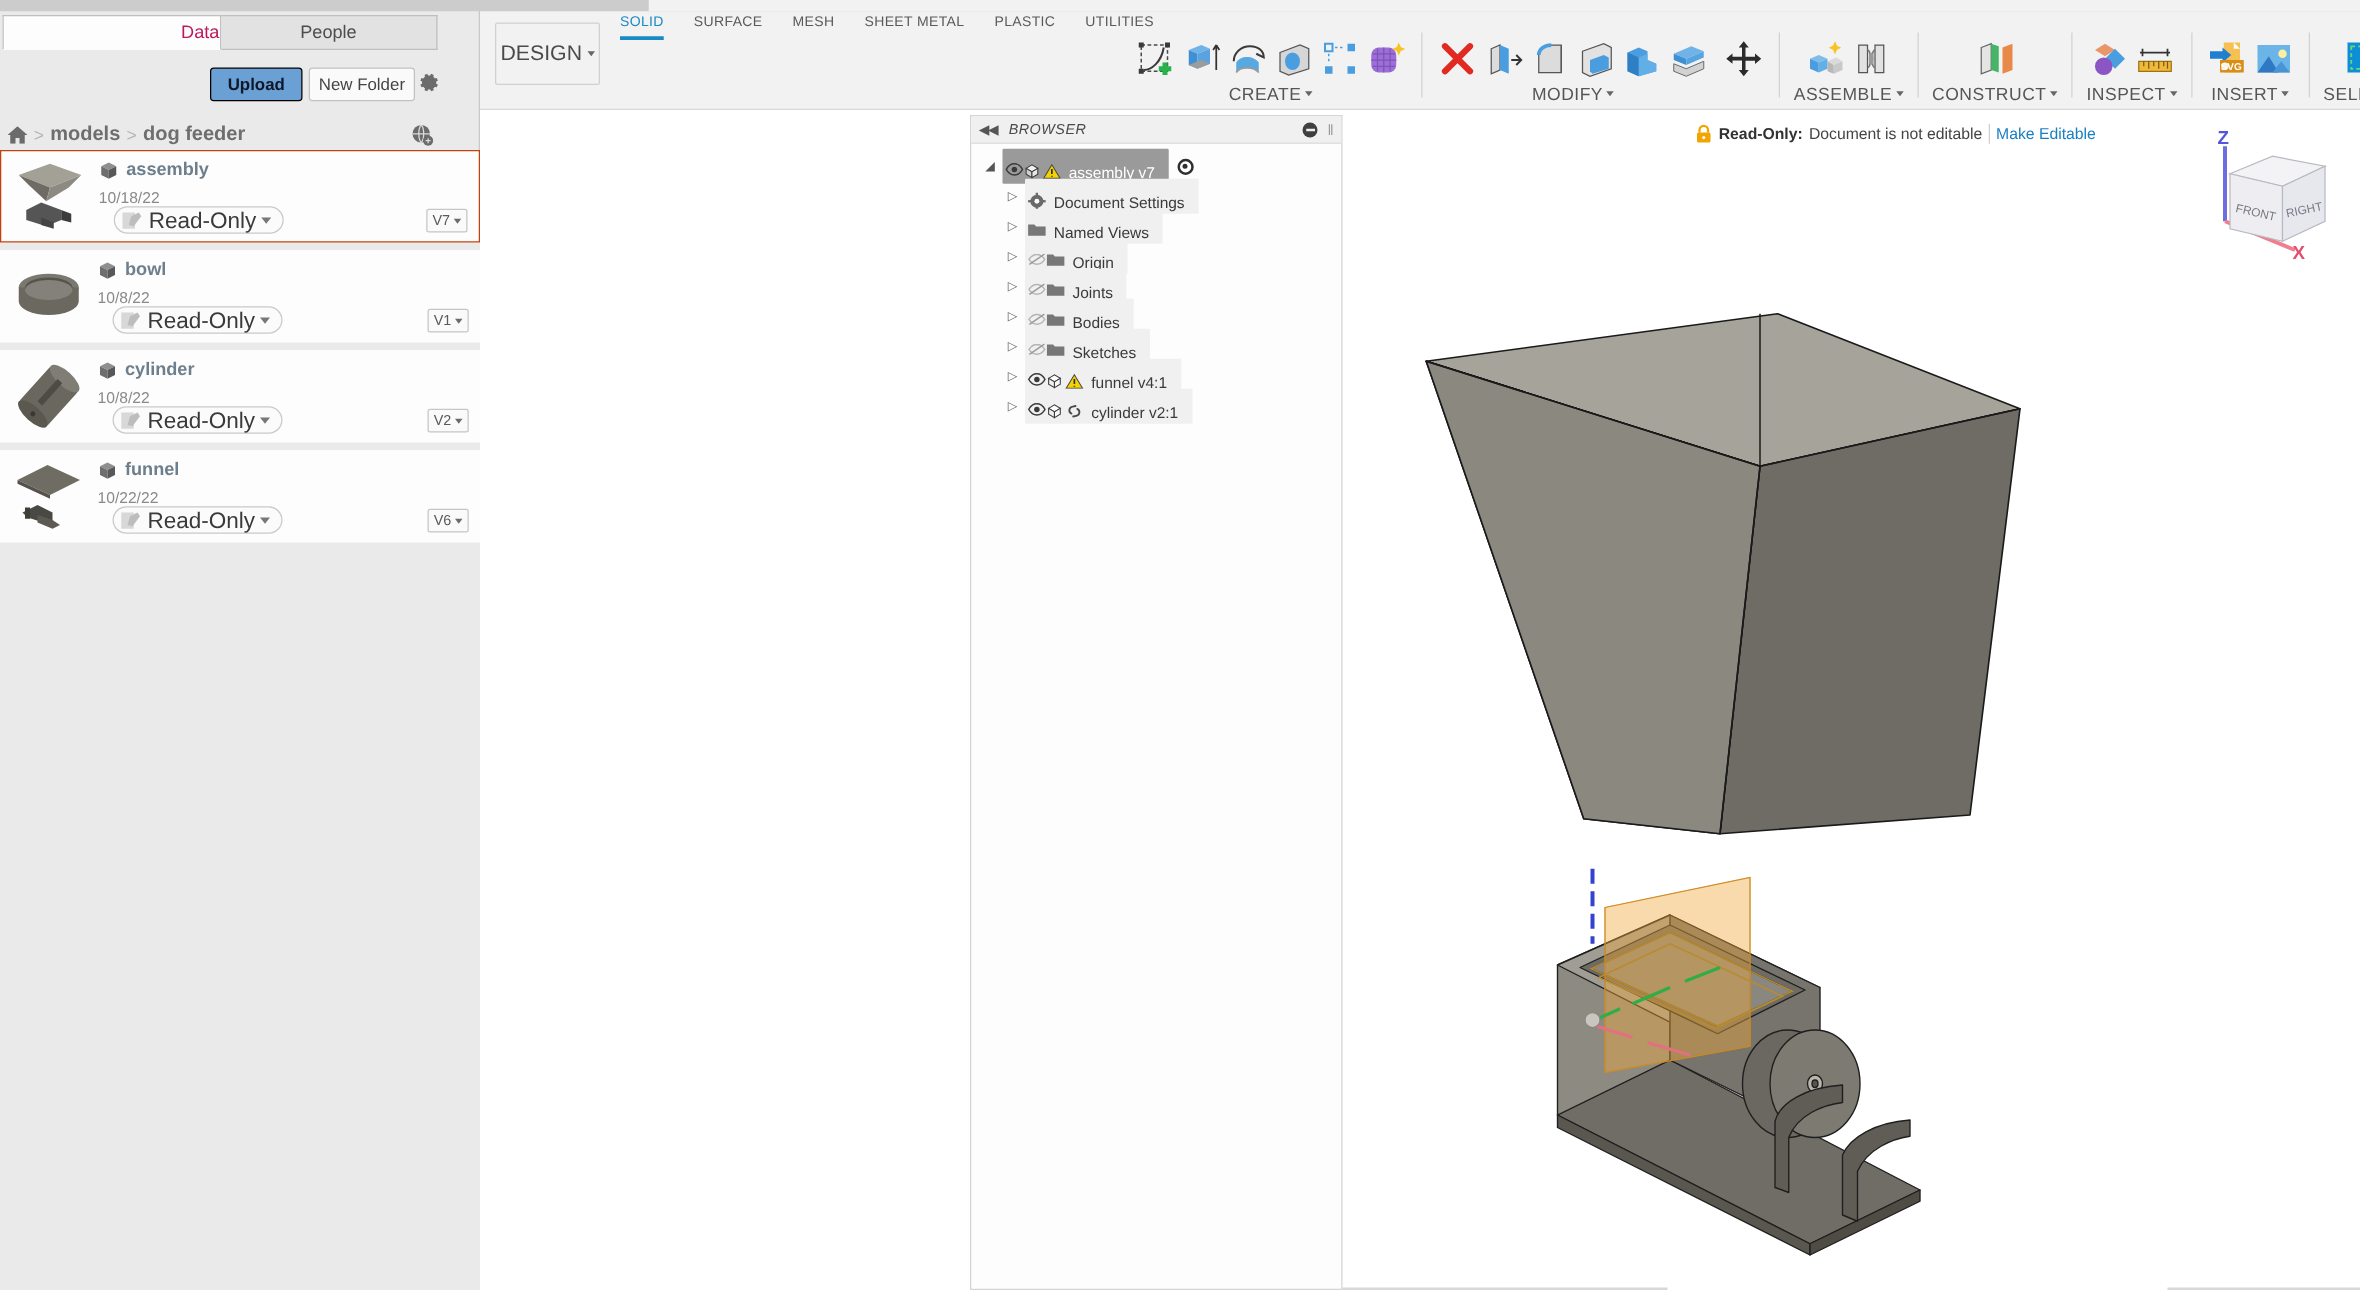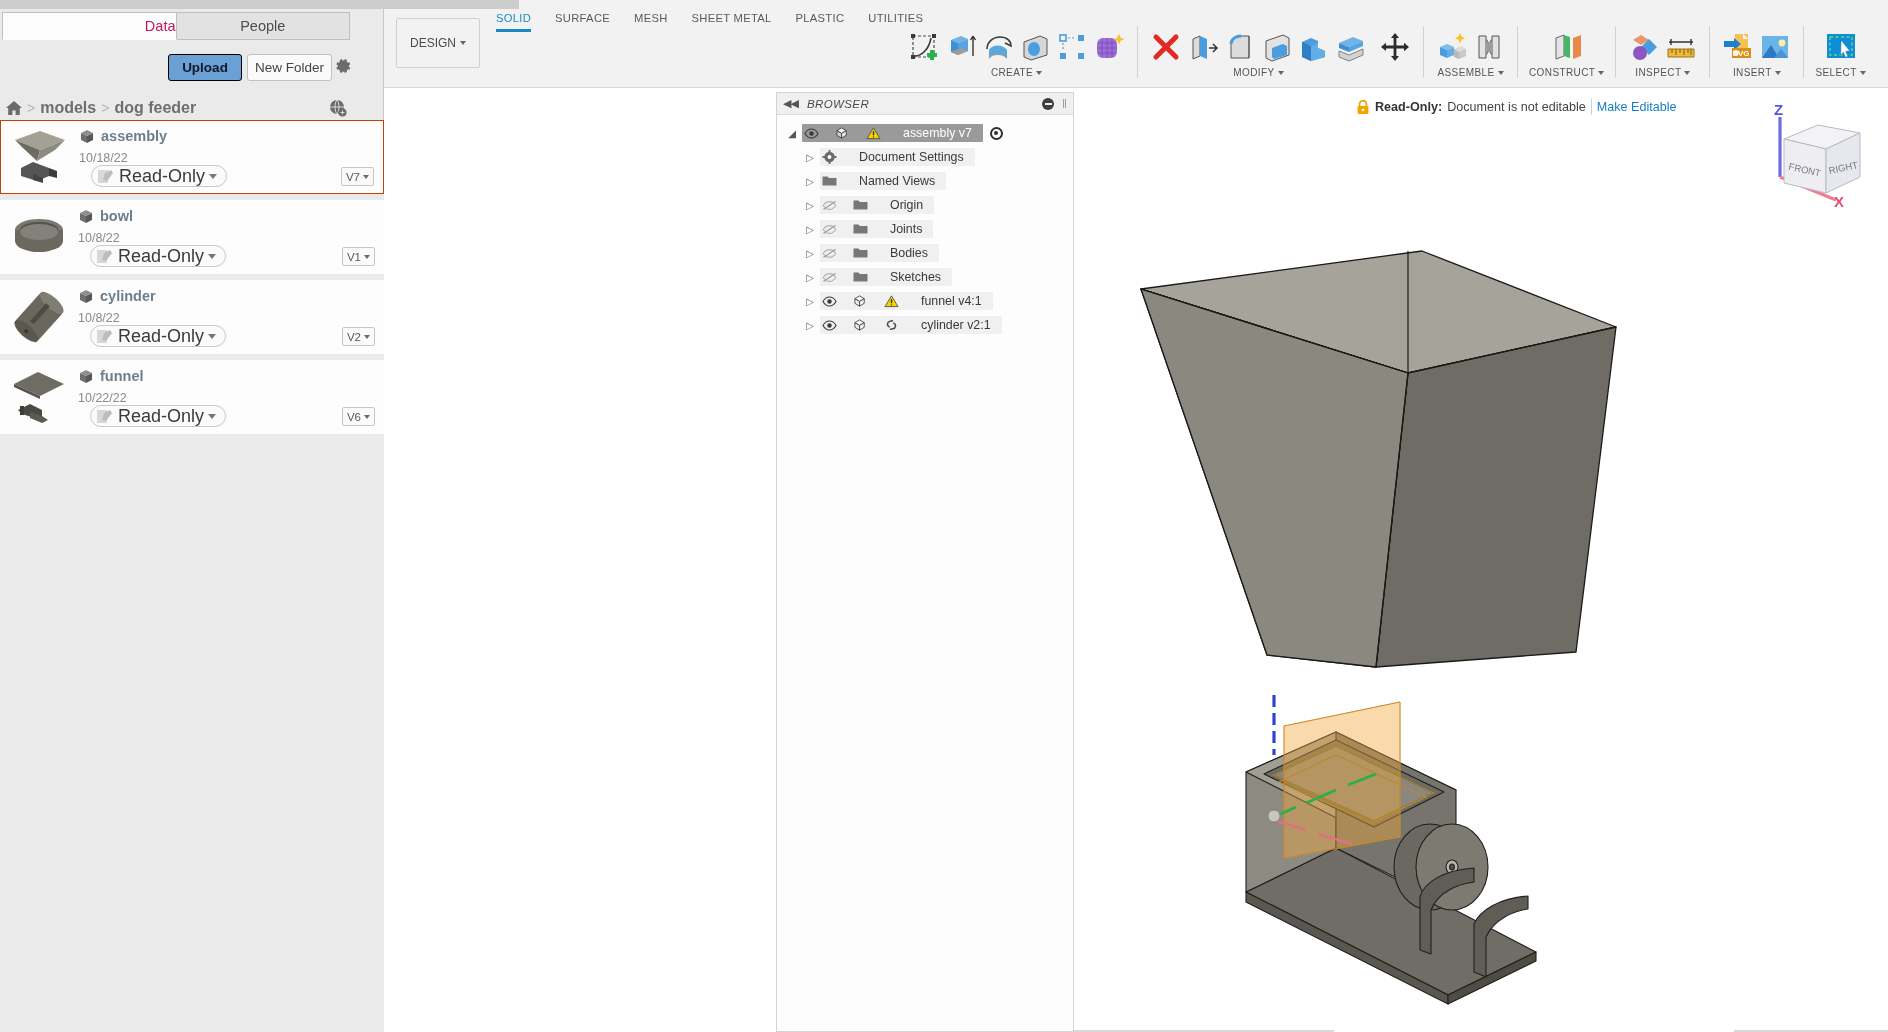--- a/index.html
+++ b/index.html
@@ -78,52 +78,52 @@
   #main { position: absolute; left: 384px; top: 0; right: 0; bottom: 0; background: #fff; }
 
   #toolbar { position: absolute; left: 0; top: 0; right: 0; height: 88px; background: #f2f2f2; border-bottom: 1px solid #d8d8d8; }
   .tb-topstrip { position:absolute; left:0; top:0; right:0; height:9px; background:#cccccc; }
   .tb-topstrip .gap { position:absolute; left:135px; top:0; width:1388px; height:9px; background:#f2f2f2; }
 
   .design-btn {
     position: absolute; left: 12px; top: 18px; width: 84px; height: 50px;
     border: 1px solid #d0d0d0; background: #f2f2f2; border-radius: 2px;
     display: flex; align-items: center; justify-content: center; gap: 4px;
-    font-size: 12px; color: #4a4a4a;
+    font-size: 17px; color: #4a4a4a;
   }
 
   .ribbon-tabs { position: absolute; left: 100px; top: 10px; height: 22px; display: flex; }
   .rtab { font-size: 11.2px; color: #5a5a5a; padding: 0 12px; height: 20px; line-height: 16px; letter-spacing: .3px; }
   .rtab.active { color: #1a8ac4; }
   .rtab.active::after { content:''; display:block; height: 3px; background: #1a8ac4; margin-top: 3px; }
 
   .panels { position: absolute; left: 518px; top: 26px; height: 60px; display: flex; align-items: flex-start; }
   .panel-grp { display: flex; flex-direction: column; align-items: center; position: relative; padding: 0 5px; justify-content: center; }
   .panel-icons { display: flex; align-items: center; gap: 3px; height: 42px; }
-  .panel-title { font-size: 10px; color: #555; letter-spacing: .4px; display:flex; align-items:center; gap:3px; margin-top:-1px;}
+  .panel-title { font-size: 14px; color: #555; letter-spacing: .4px; display:flex; align-items:center; gap:3px; margin-top:-1px;}
   .sep { width: 1px; background: #d2d2d2; height: 52px; margin: 0 6px; }
   .ic { width: 34px; height: 34px; display: block; }
   .tcaret { width:0;height:0;border-left:3.5px solid transparent;border-right:3.5px solid transparent;border-top:4.5px solid #666; }
 
   
   #browser { position: absolute; left: 392px; top: 92px; width: 298px; height: 940px; background: #fdfdfd; border: 1px solid #d4d4d4; }
   .br-header { height: 22px; background: #f0f0f0; border-bottom: 1px solid #dcdcdc; display: flex; align-items: center; position: relative; }
   .br-collapse { margin-left: 6px; font-size: 11px; color: #555; letter-spacing: -1px; }
   .br-title { margin-left: 9px; font-size: 11.5px; color: #4a4a4a; letter-spacing: .4px; font-style: italic; }
   .br-minus { position: absolute; right: 19px; top: 5px; width: 12px; height: 12px; border-radius: 50%; background: #3f3f3f; }
   .br-minus::after { content:''; position:absolute; left:2.5px; top:5px; width:7px; height:2px; background:#f0f0f0; }
   .br-grip { position:absolute; right: 6px; top: 4px; font-size: 12px; color:#9a9a9a; }
 
   .tree { padding-top: 6px; font-size: 12.5px; color: #3c3c3c; }
   .tnode { display: flex; align-items: center; height: 24px; padding-left: 8px; gap: 3px; }
   .tarrow { width: 14px; text-align: center; color: #6a6a6a; font-size: 10px; }
   .tarrow.down { color: #555; }
   .tlabel { padding: 1px 6px; background: #f0f0f0; border-radius: 1px; font-size: 12.4px; color: #3a3a3a; }
   .tlabel.sel { background: #9a9a9a; color: #ffffff; }
-  .tgroup { display: flex; align-items: center; background: #f0f0f0; border-radius: 1px; padding: 1px 5px 1px 2px; gap: 16px; }
+  .tgroup { display: flex; background: #f0f0f0; border-radius: 1px; padding: 11px 5px 1px 2px; gap: 0; }
   .tgroup.selrow { background: #9a9a9a; }
   .eye { width: 15px; height: 11px; }
   .folder { width: 15px; height: 12px; }
   .ic-sm { width: 15px; height: 14px; }
   .radio-dot { width: 13px; height: 13px; border-radius: 50%; border: 2px solid #2f2f2f; position: relative; background: #fff; margin-left: 4px;}
   .radio-dot::after { content:''; position: absolute; left: 2.5px; top: 2.5px; width: 4px; height: 4px; border-radius: 50%; background: #2f2f2f; }
 
   
   #ro-banner { position: absolute; left: 972px; top: 96px; height: 22px; display: flex; align-items: center; gap: 5px; }
   .lock-ico { width: 14px; height: 16px; }

